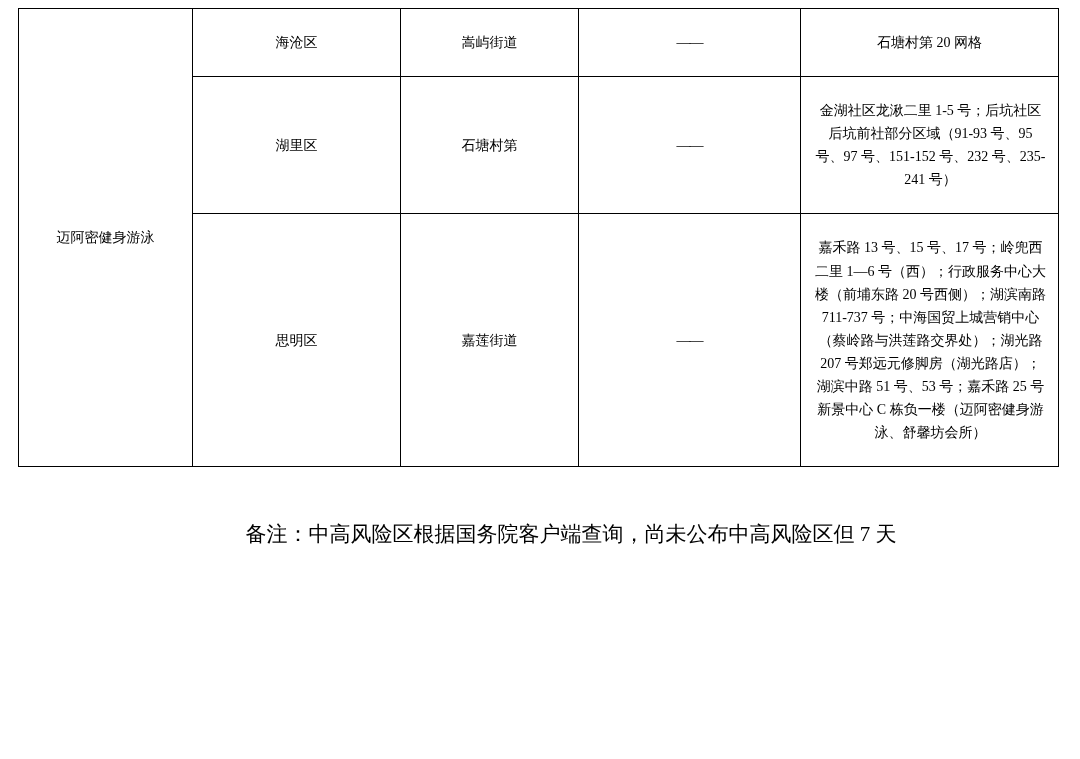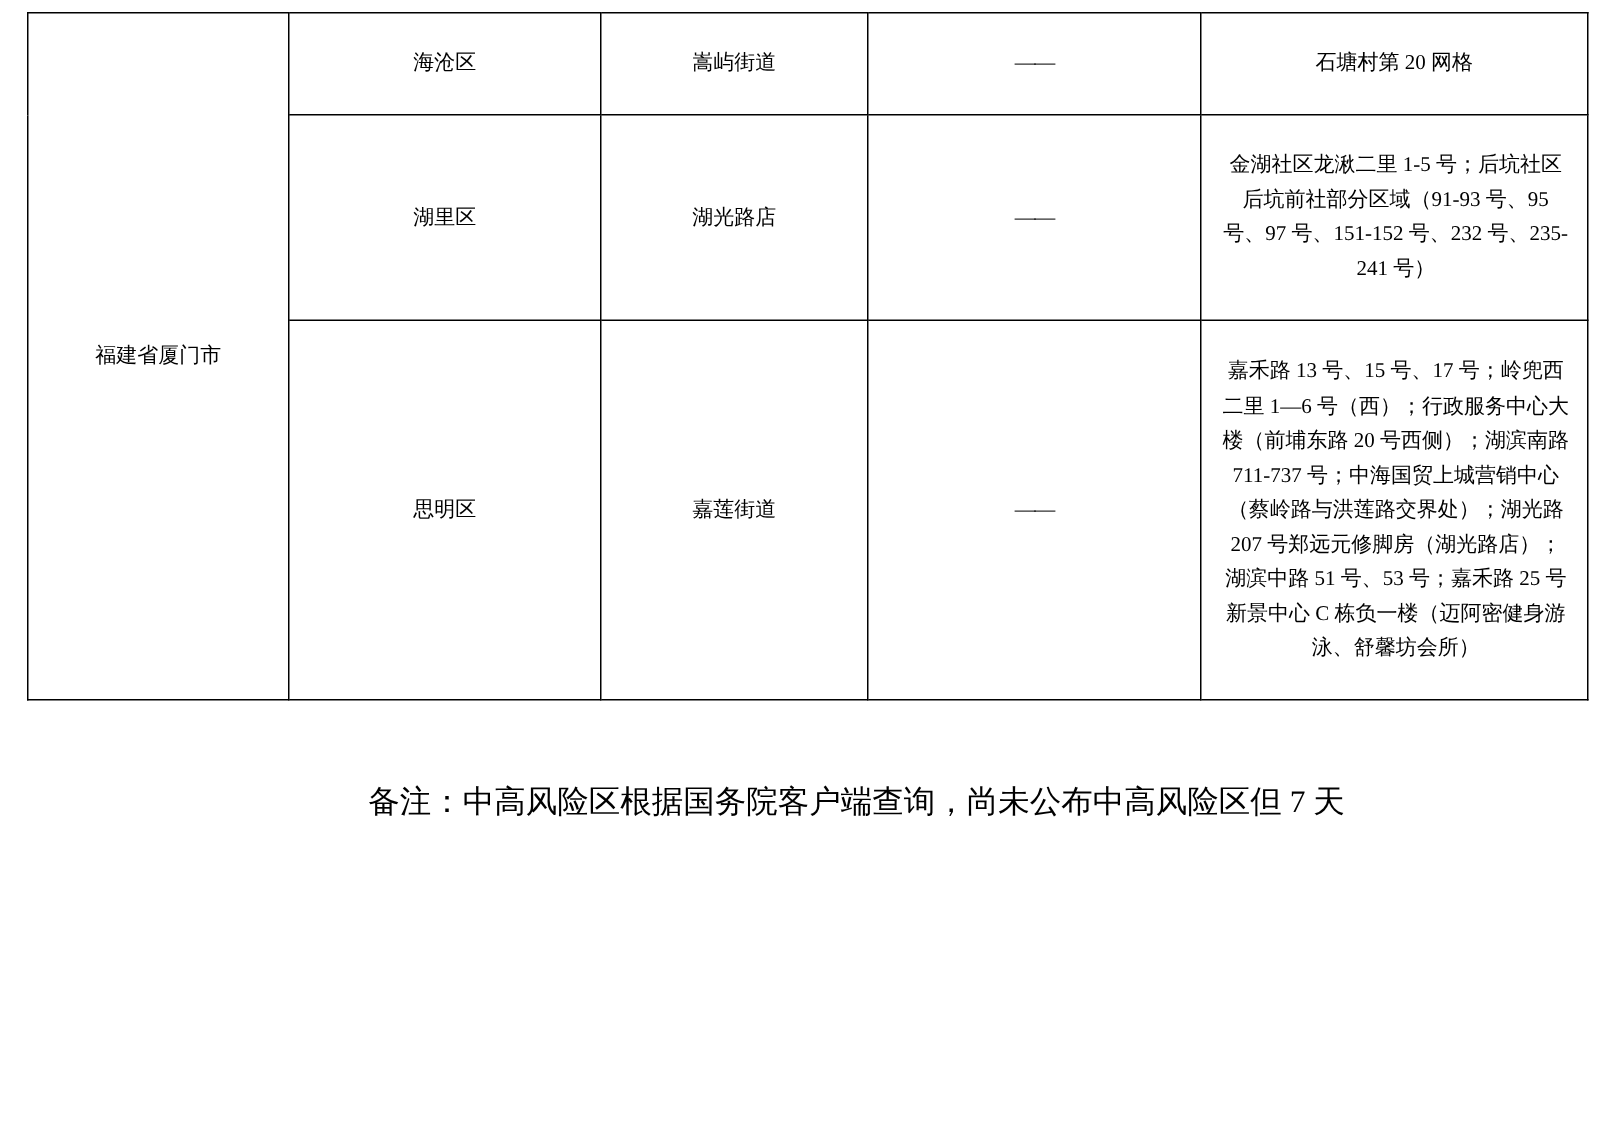--- a/index.html
+++ b/index.html
@@ -85,29 +85,29 @@
   <table class="risk-table">
     <colgroup>
       <col class="col-province">
       <col class="col-district">
       <col class="col-street">
       <col class="col-dash">
       <col class="col-detail">
     </colgroup>
     <tbody>
       <tr>
-        <td class="province-label" rowspan="3">福建省厦门市</td>
+        <td class="province-label" rowspan="3">迈阿密健身游泳</td>
         <td>海沧区</td>
         <td>嵩屿街道</td>
         <td class="dash-cell">——</td>
         <td class="detail-cell">石塘村第 20 网格</td>
       </tr>
       <tr>
         <td>湖里区</td>
-        <td>湖光路店</td>
+        <td>石塘村第</td>
         <td class="dash-cell">——</td>
         <td class="detail-cell left-align">金湖社区龙湫二里 1-5 号；后坑社区后坑前社部分区域（91-93 号、95 号、97 号、151-152 号、232 号、235-241 号）</td>
       </tr>
       <tr>
         <td>思明区</td>
         <td>嘉莲街道</td>
         <td class="dash-cell">——</td>
         <td class="detail-cell left-align">嘉禾路 13 号、15 号、17 号；岭兜西二里 1—6 号（西）；行政服务中心大楼（前埔东路 20 号西侧）；湖滨南路 711-737 号；中海国贸上城营销中心（蔡岭路与洪莲路交界处）；湖光路 207 号郑远元修脚房（湖光路店）；湖滨中路 51 号、53 号；嘉禾路 25 号新景中心 C 栋负一楼（迈阿密健身游泳、舒馨坊会所）</td>
       </tr>
     </tbody>

